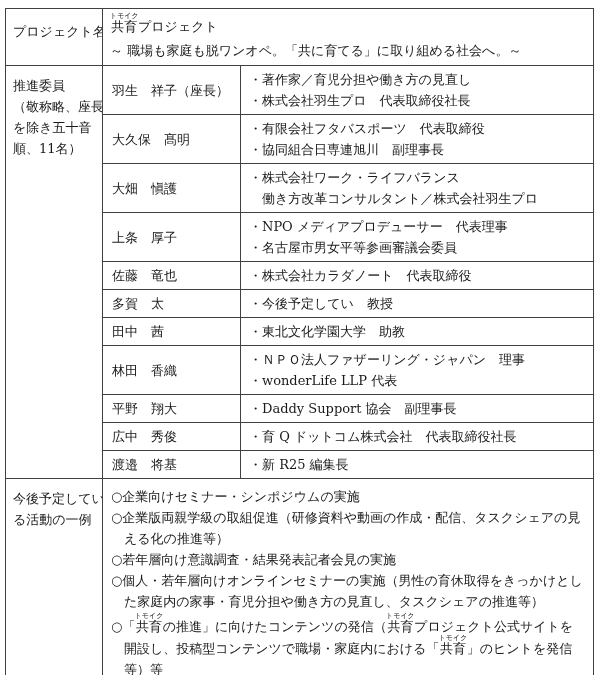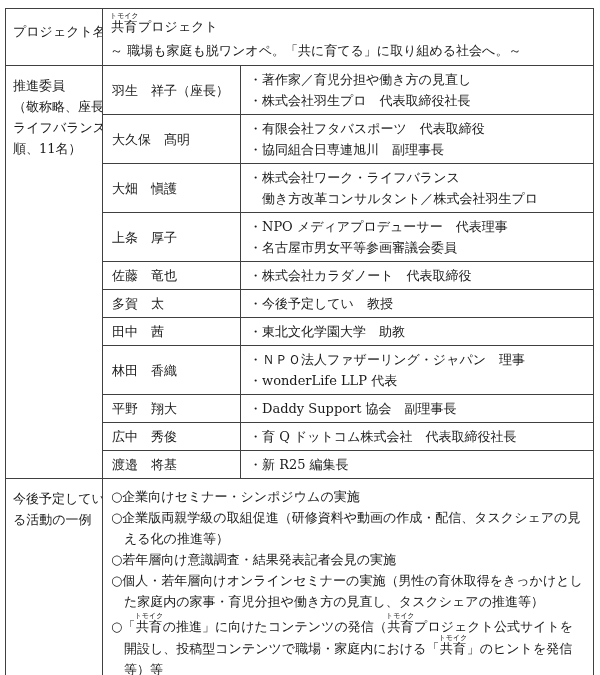--- a/index.html
+++ b/index.html
@@ -65,21 +65,21 @@
       <td colspan="2">
         <div class="title-line"><ruby>共育<rt>トモイク</rt></ruby>プロジェクト</div>
         <div class="subtitle-line">～ 職場も家庭も脱ワンオペ。「共に育てる」に取り組める社会へ。～</div>
       </td>
     </tr>
 
     <tr>
       <td class="rowhead" rowspan="11">
         <div class="hdr-line">推進委員</div>
         <div class="hdr-line">（敬称略、座長</div>
-        <div class="hdr-line">ライフバランス</div>
+        <div class="hdr-line">を除き五十音</div>
         <div class="hdr-line">順、11名）</div>
       </td>
       <td class="name-cell">羽生　祥子（座長）</td>
       <td class="desc-cell">
         <div class="line">・著作家／育児分担や働き方の見直し</div>
         <div class="line">・株式会社羽生プロ　代表取締役社長</div>
       </td>
     </tr>
 
     <tr>

